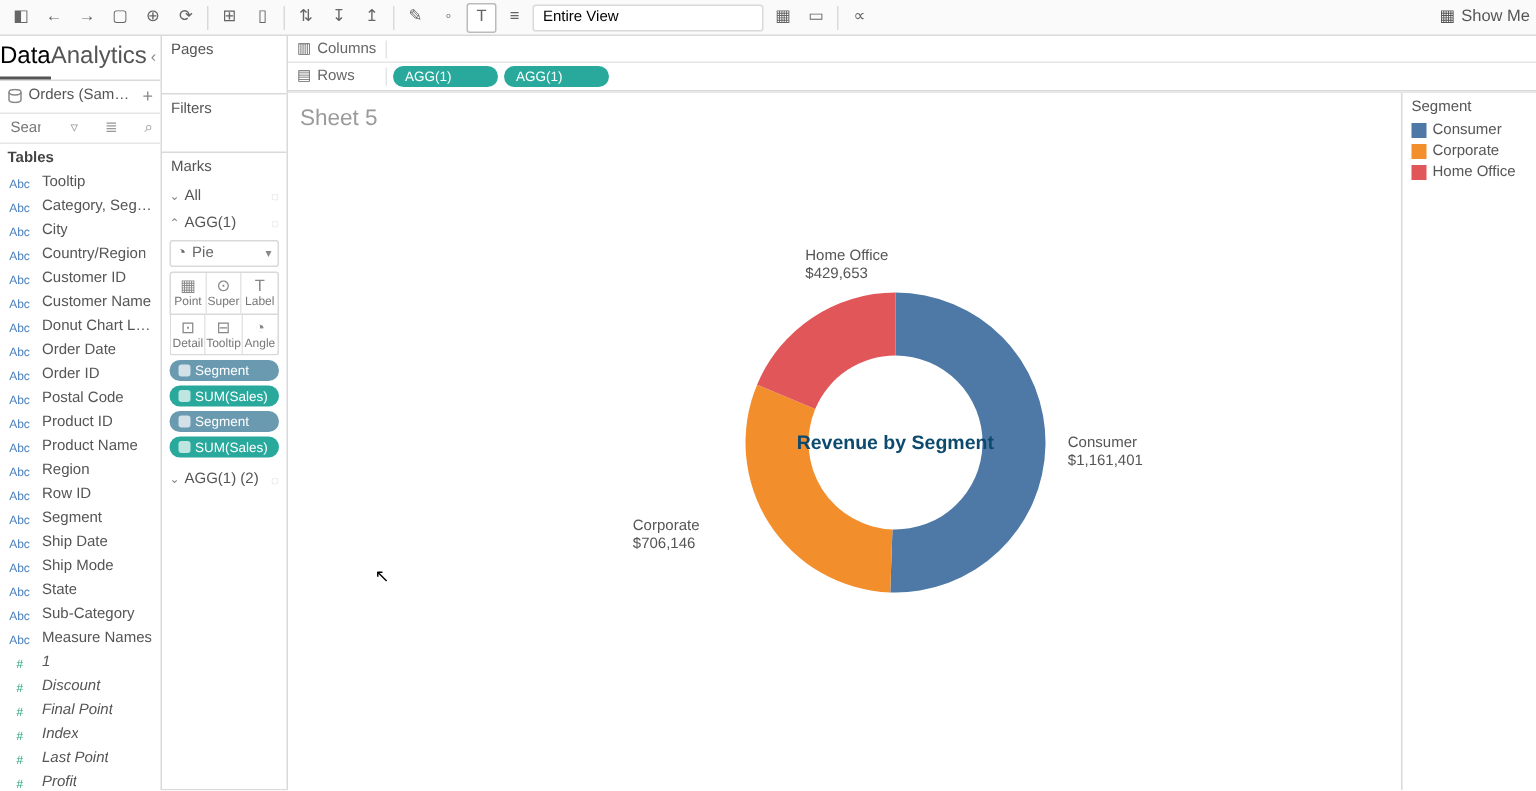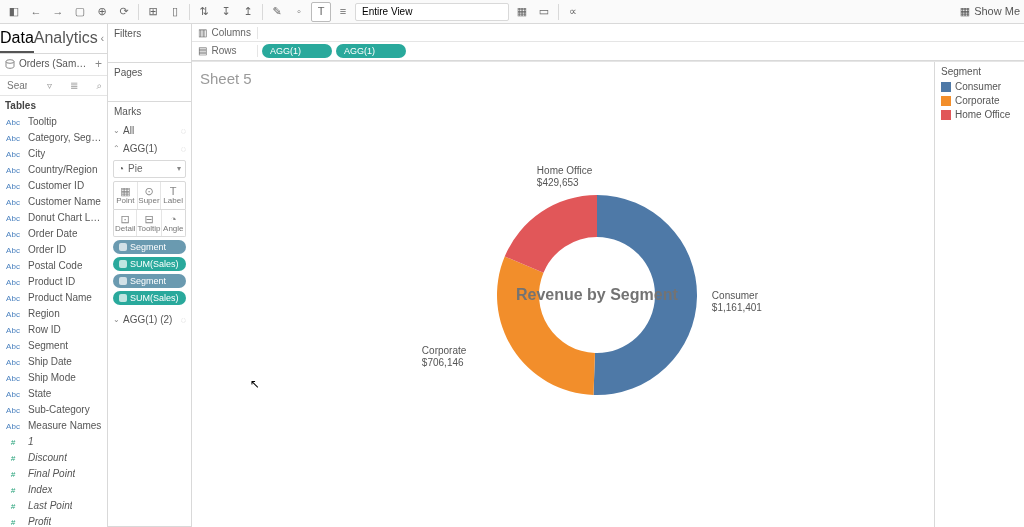--- a/index.html
+++ b/index.html
@@ -100,21 +100,21 @@
   .viz{flex:1;display:flex;align-items:center;justify-content:center;position:relative}
   .legend{width:90px;border-left:1px solid var(--border);padding:4px 6px;font-size:10px;
     color:#555}
   .legend-hd{color:#555;margin-bottom:2px}
   .leg-item{display:flex;align-items:center;gap:4px;padding:1px 0;cursor:pointer}
   .leg-sw{width:10px;height:10px}
 
   .call{position:absolute;font-size:10px;color:#555;text-align:left;line-height:1.25}
   .call .n{display:block}
   .call .v{display:block}
-  .center-lbl{position:absolute;font-size:16px;font-weight:700;color:#737373}
+  .center-lbl{position:absolute;font-size:13px;font-weight:700;color:#0c4a6e}
   .cursor{position:absolute;font-size:12px;color:#000}
 </style>
 </head>
 <body>
 
 <div class="toolbar">
   <div class="tb-icon">◧</div>
   <div class="tb-icon">←</div>
   <div class="tb-icon">→</div>
   <div class="tb-icon">▢</div>
@@ -279,25 +279,25 @@
         </div>
         <div class="field mea">
           <span class="ico">#</span>
           <span class="nm">Quantity</span>
         </div>
       </div>
   </div>
 
   <div class="col">
     <div class="panel">
+      <div class="panel-hd">Pages</div>
+      <div style="height:18px"></div>
+    </div>
+    <div class="panel">
       <div class="panel-hd">Filters</div>
-      <div style="height:18px"></div>
-    </div>
-    <div class="panel">
-      <div class="panel-hd">Pages</div>
       <div style="height:18px"></div>
     </div>
     <div class="panel" style="flex:1">
       <div class="panel-hd">Marks</div>
       <div class="marks-block">
         <div class="marks-row">
           <span class="chev">⌄</span>
           <span>All</span>
           <span class="rt">◌</span>
         </div>

